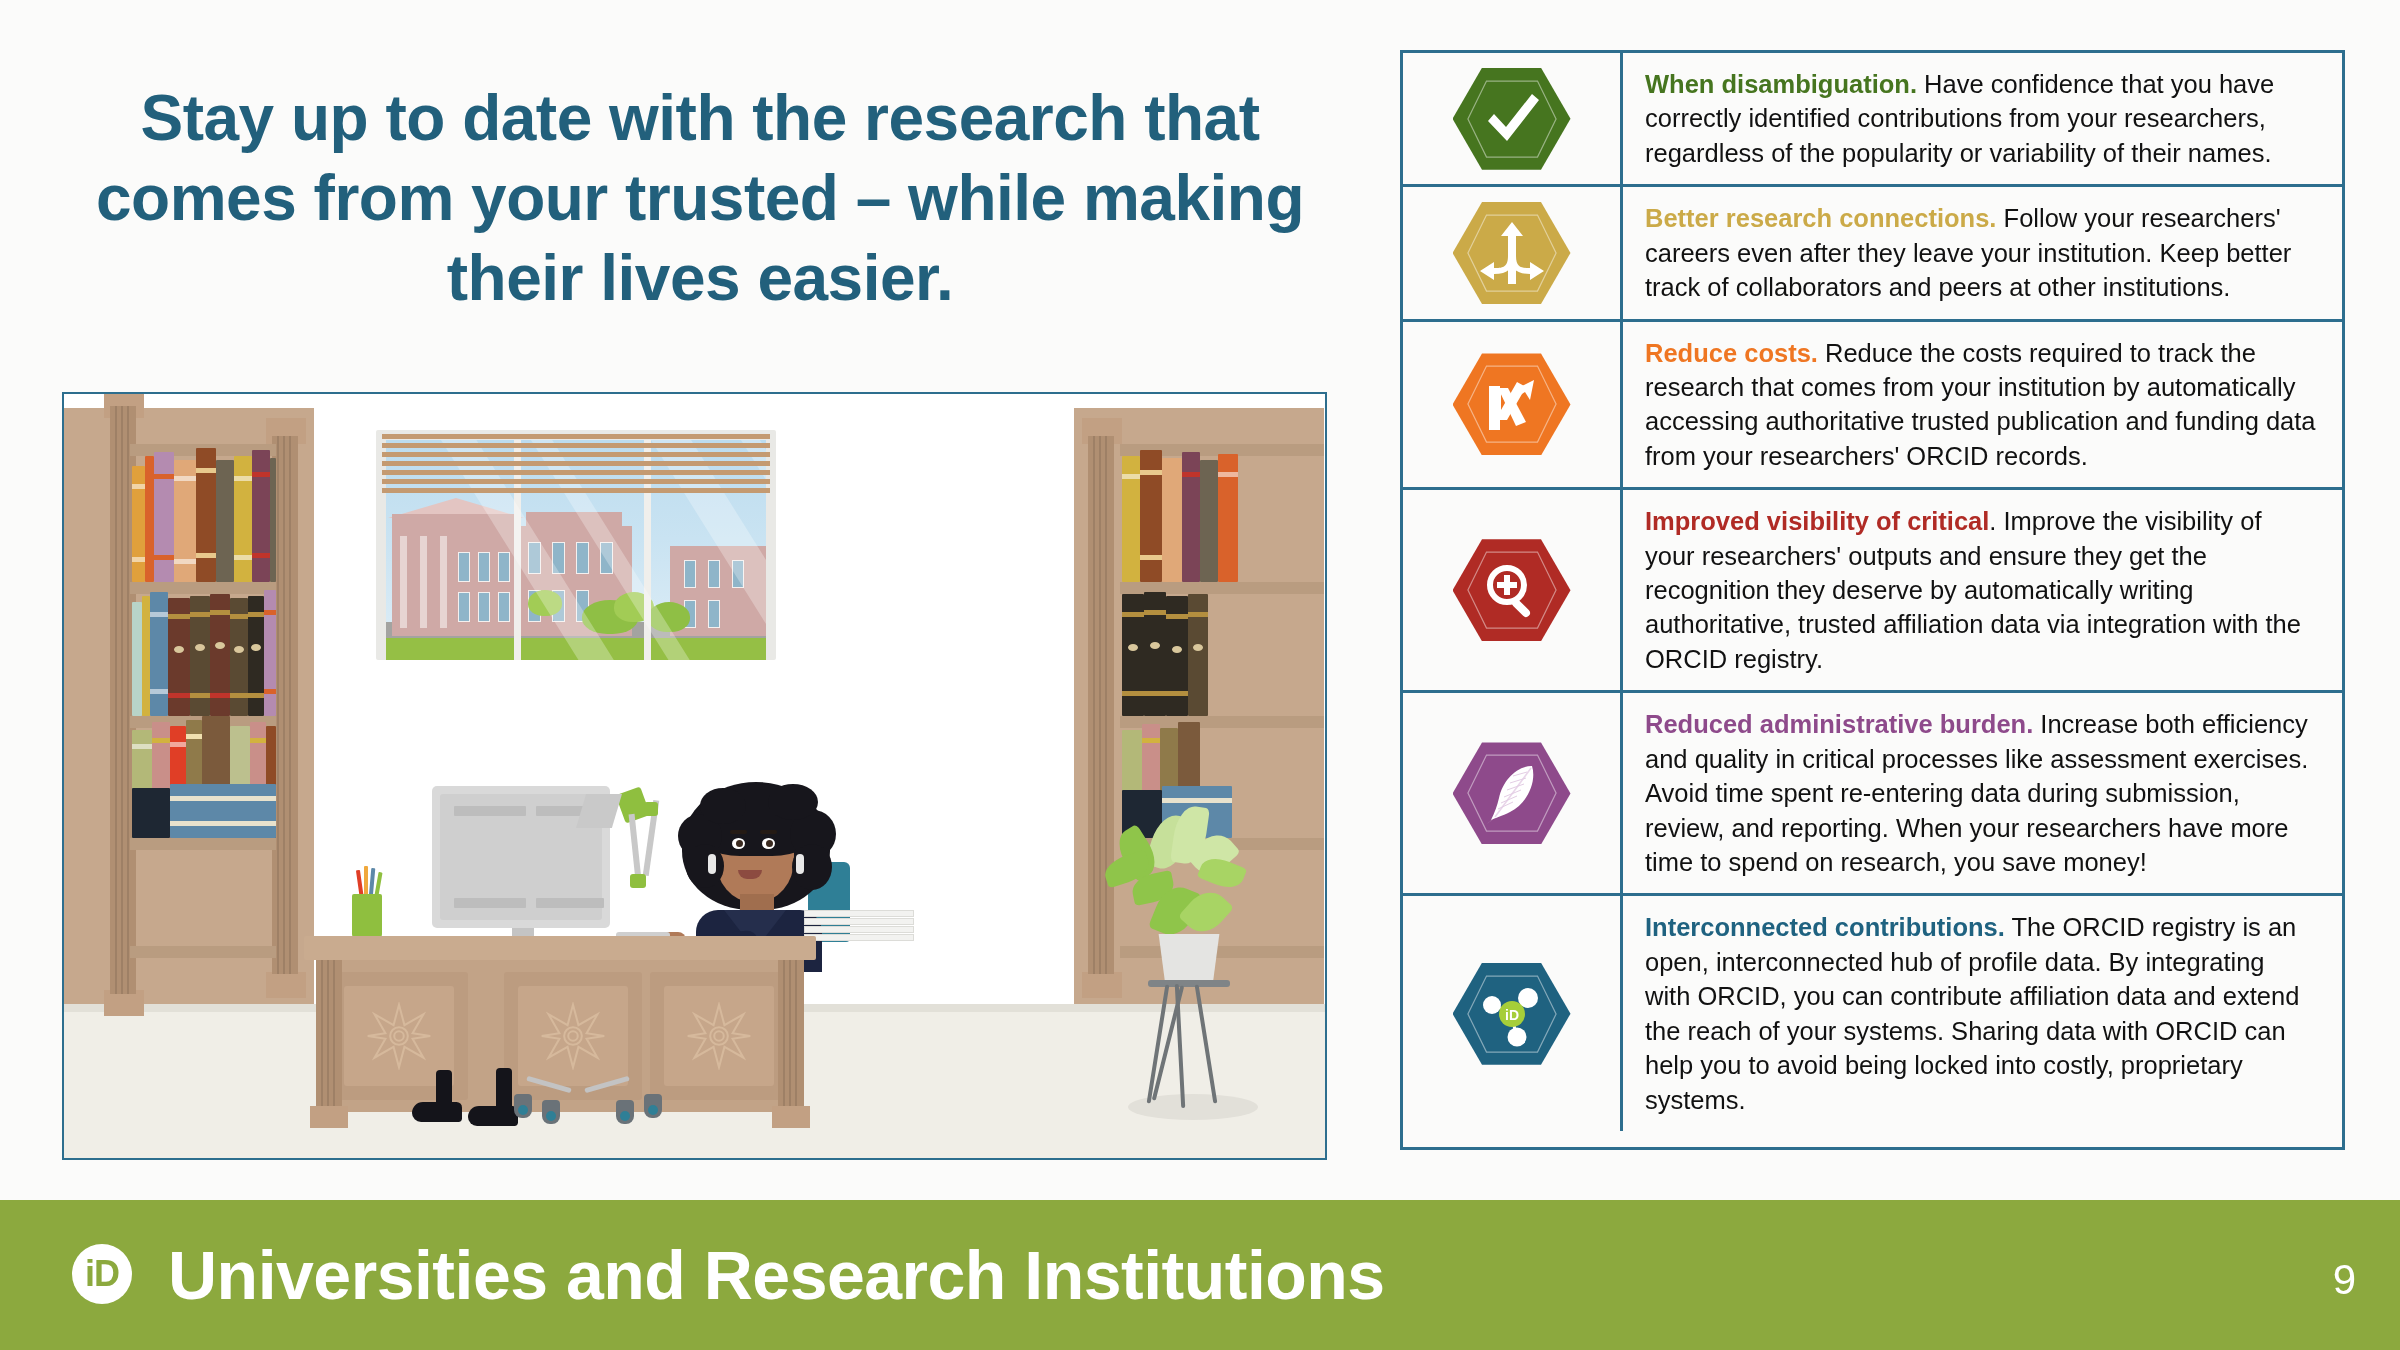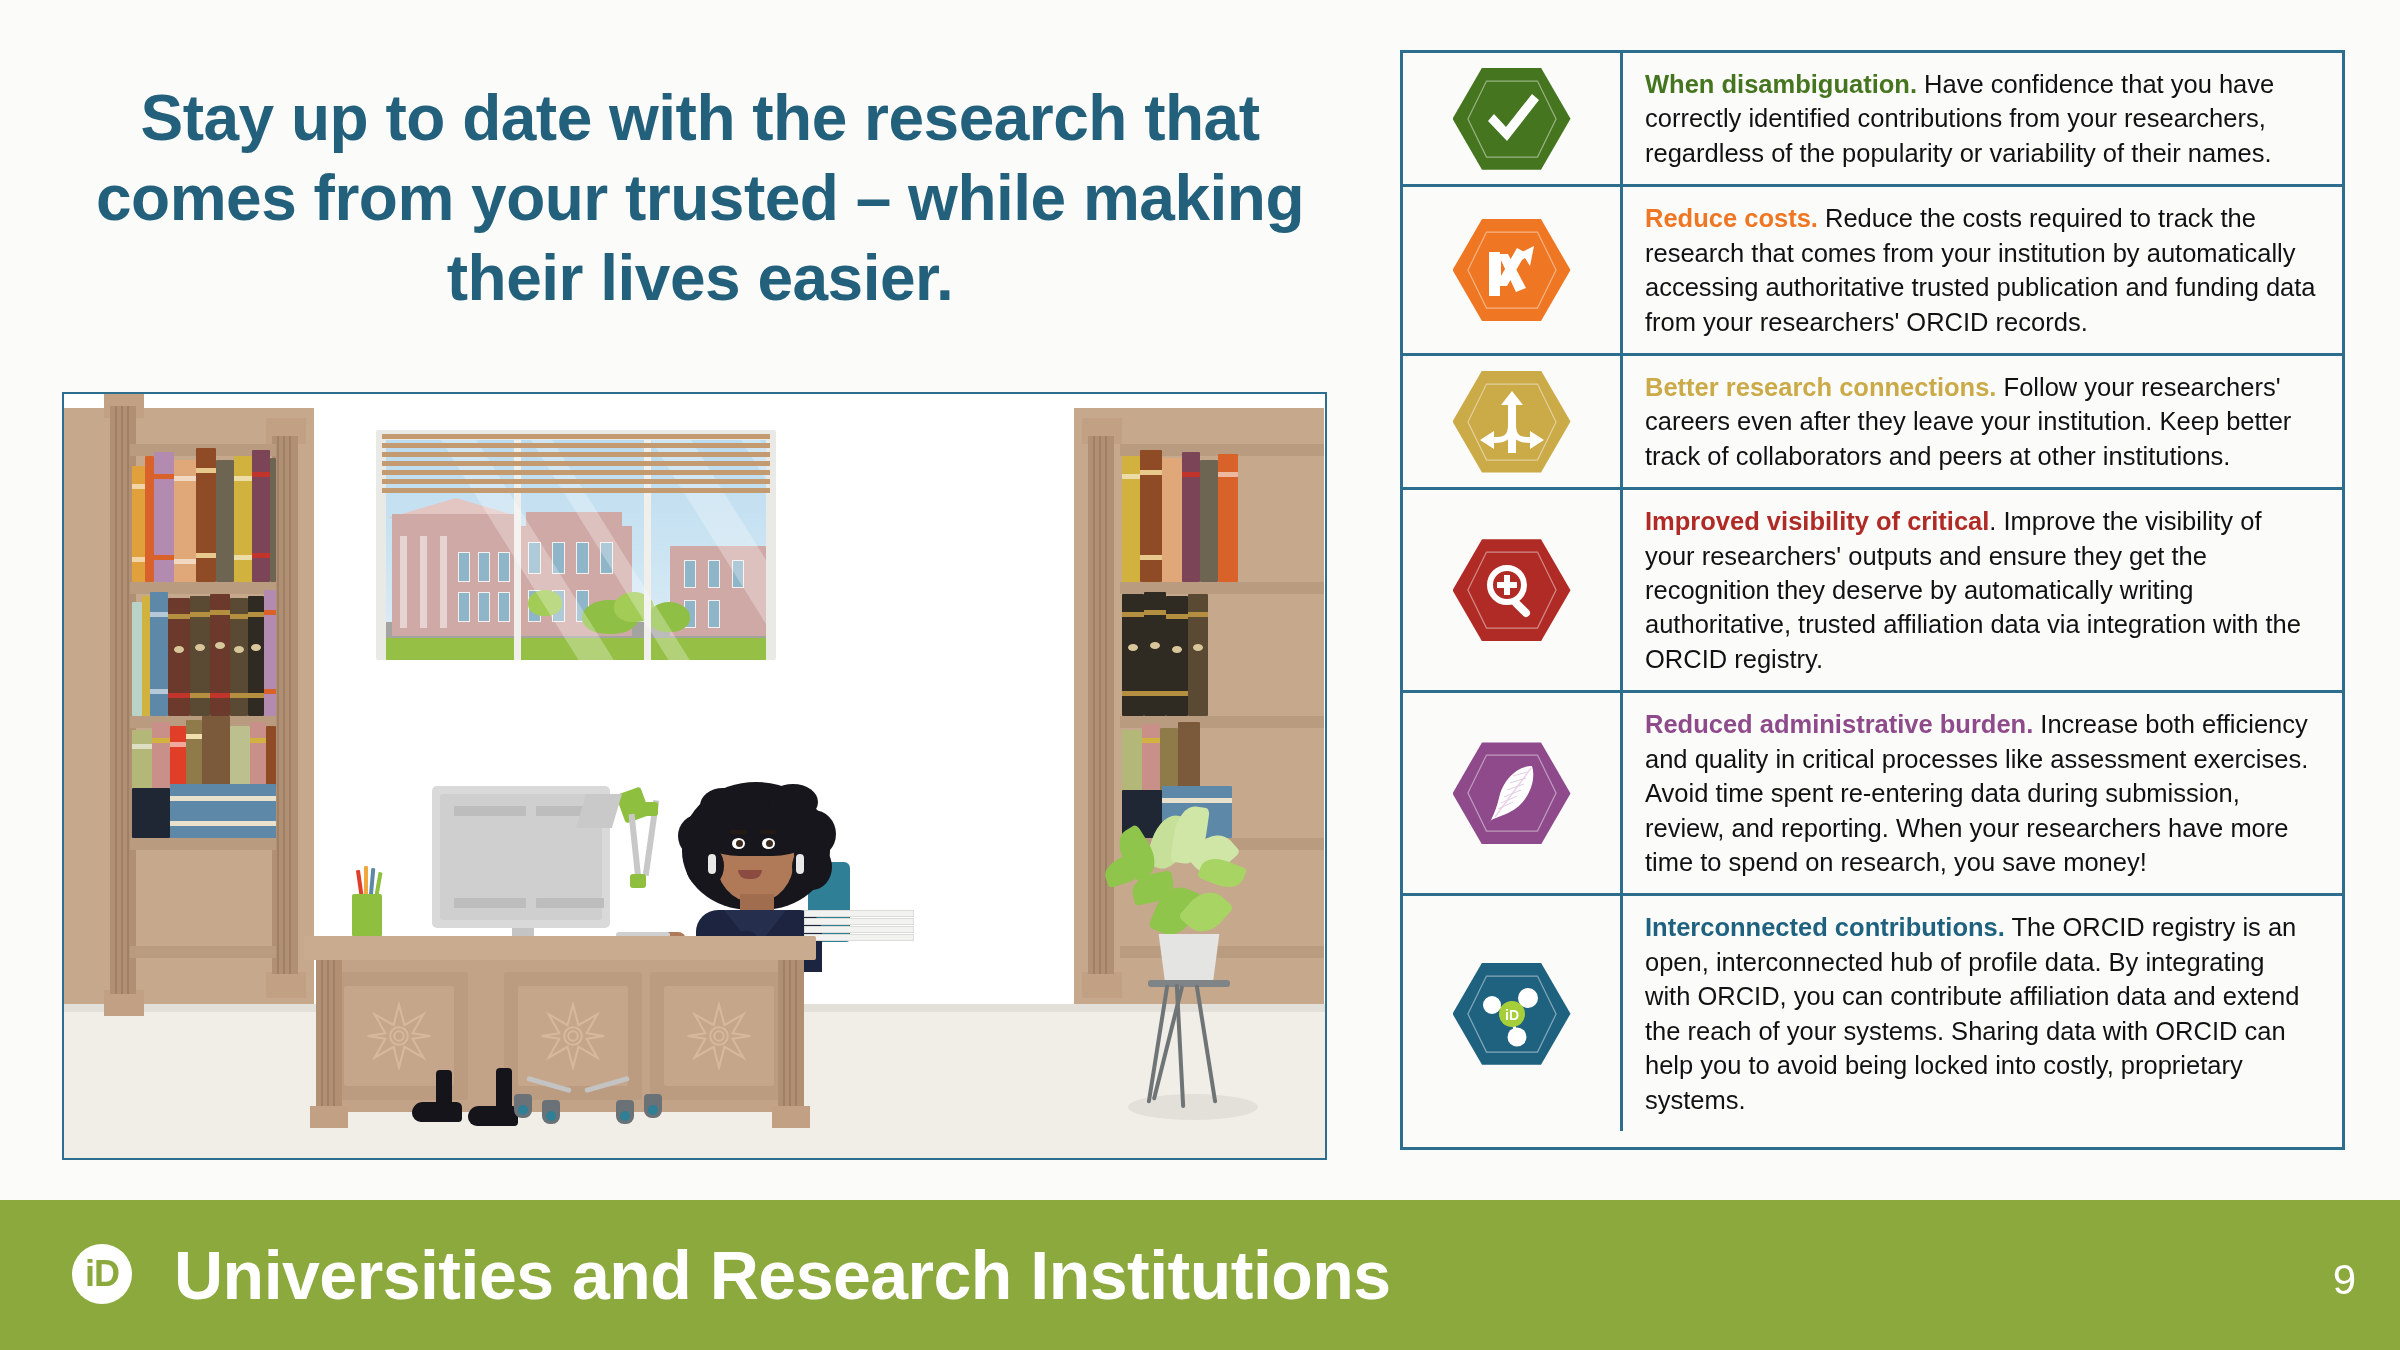--- a/index.html
+++ b/index.html
@@ -181,21 +181,20 @@
     width: 60px; height: 60px; border-radius: 50%;
     background: #ffffff;
     display: flex; align-items: center; justify-content: center;
     font-weight: bold; font-size: 36px; color: #8CA93E;
     letter-spacing: -1px;
   }
   .footer-title {
     position: absolute; left: 168px; top: 36px;
     font-size: 68px; font-weight: bold; color: #ffffff;
     letter-spacing: -0.5px;
-    margin-left: 6px;
   }
   .page-no {
     position: absolute; right: 44px; top: 56px;
     font-size: 42px; color: #ffffff;
   }
 </style>
 </head>
 <body>
 
 <div class="slide">
@@ -624,58 +623,58 @@
         </div>
       </div>
       <div class="text-cell">
         <div class="btext"><span class="btitle" style="color:#46751f">When disambiguation.</span><span> Have confidence that you have correctly identified contributions from your researchers, regardless of the popularity or variability of their names.</span></div>
       </div>
     </div>
 
     <div class="brow-item">
       <div class="icon-cell">
         <div class="hex">
+          <div class="hex-shape" style="background:#cbaa48"></div>
+          <svg class="hex-inline" viewBox="0 0 118 102">
+              <polygon points="29.5,7 88.5,7 110,51 88.5,95 29.5,95 8,51" fill="none" stroke="rgba(255,255,255,0.45)" stroke-width="1.4"></polygon>
+            </svg>
+          <div class="hex-glyph">
+            <svg width="64" height="62" viewBox="0 0 64 62" fill="#ffffff">
+              <path d="M32 0 L43 14 L36 14 L36 36 L28 36 L28 14 L21 14 Z"></path>
+              <path d="M28 34 C28 46 22 46 14 46 L14 40 L0 49 L14 58 L14 52 C28 52 34 46 34 34 Z"></path>
+              <path d="M36 34 C36 46 42 46 50 46 L50 40 L64 49 L50 58 L50 52 C36 52 30 46 30 34 Z" transform="translate(0,0)"></path>
+              <rect x="28" y="38" width="8" height="24"></rect>
+            </svg>
+          </div>
+        </div>
+      </div>
+      <div class="text-cell">
+        <div class="btext"><span class="btitle" style="color:#cbaa48">Better research connections.</span><span> Follow your researchers' careers even after they leave your institution. Keep better track of collaborators and peers at other institutions.</span></div>
+      </div>
+    </div>
+
+    <div class="brow-item">
+      <div class="icon-cell">
+        <div class="hex">
           <div class="hex-shape" style="background:#ef7622"></div>
           <svg class="hex-inline" viewBox="0 0 118 102">
               <polygon points="29.5,7 88.5,7 110,51 88.5,95 29.5,95 8,51" fill="none" stroke="rgba(255,255,255,0.45)" stroke-width="1.4"></polygon>
             </svg>
           <div class="hex-glyph">
             <svg width="56" height="60" viewBox="0 0 56 60" fill="#ffffff">
               <path d="M6 54 L6 14 L17 14 L17 36 L33 8 L42 13 L23 46 L14 46 L14 54 Z"></path>
               <path d="M30 16 L50 6 L46 26 L41 18 L33 23 Z"></path>
               <rect x="5" y="12" width="11" height="44"></rect>
               <path d="M14 14 L24 14 L42 48 L32 52 Z"></path>
             </svg>
           </div>
         </div>
       </div>
       <div class="text-cell">
         <div class="btext"><span class="btitle" style="color:#ef7622">Reduce costs.</span><span> Reduce the costs required to track the research that comes from your institution by automatically accessing authoritative trusted publication and funding data from your researchers' ORCID records.</span></div>
-      </div>
-    </div>
-
-    <div class="brow-item">
-      <div class="icon-cell">
-        <div class="hex">
-          <div class="hex-shape" style="background:#cbaa48"></div>
-          <svg class="hex-inline" viewBox="0 0 118 102">
-              <polygon points="29.5,7 88.5,7 110,51 88.5,95 29.5,95 8,51" fill="none" stroke="rgba(255,255,255,0.45)" stroke-width="1.4"></polygon>
-            </svg>
-          <div class="hex-glyph">
-            <svg width="64" height="62" viewBox="0 0 64 62" fill="#ffffff">
-              <path d="M32 0 L43 14 L36 14 L36 36 L28 36 L28 14 L21 14 Z"></path>
-              <path d="M28 34 C28 46 22 46 14 46 L14 40 L0 49 L14 58 L14 52 C28 52 34 46 34 34 Z"></path>
-              <path d="M36 34 C36 46 42 46 50 46 L50 40 L64 49 L50 58 L50 52 C36 52 30 46 30 34 Z" transform="translate(0,0)"></path>
-              <rect x="28" y="38" width="8" height="24"></rect>
-            </svg>
-          </div>
-        </div>
-      </div>
-      <div class="text-cell">
-        <div class="btext"><span class="btitle" style="color:#cbaa48">Better research connections.</span><span> Follow your researchers' careers even after they leave your institution. Keep better track of collaborators and peers at other institutions.</span></div>
       </div>
     </div>
 
     <div class="brow-item">
       <div class="icon-cell">
         <div class="hex">
           <div class="hex-shape" style="background:#b02b25"></div>
           <svg class="hex-inline" viewBox="0 0 118 102">
               <polygon points="29.5,7 88.5,7 110,51 88.5,95 29.5,95 8,51" fill="none" stroke="rgba(255,255,255,0.45)" stroke-width="1.4"></polygon>
             </svg>

